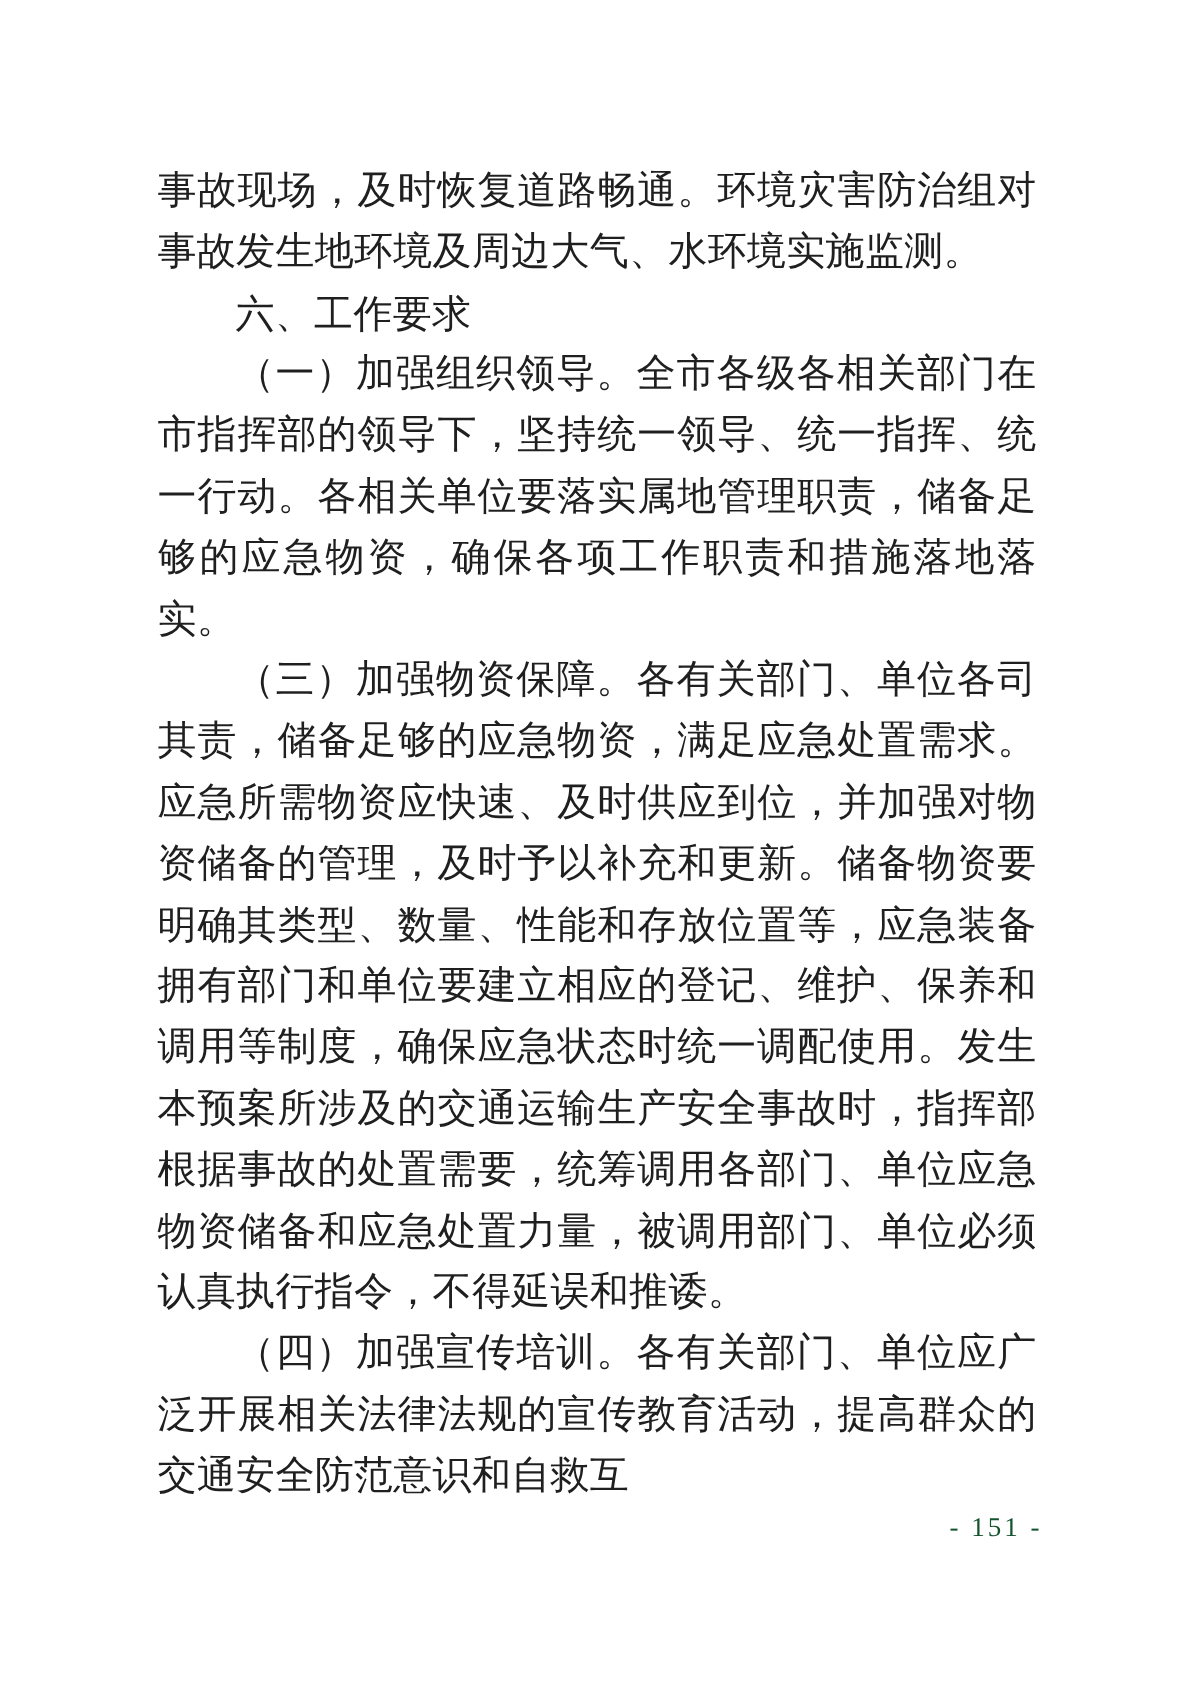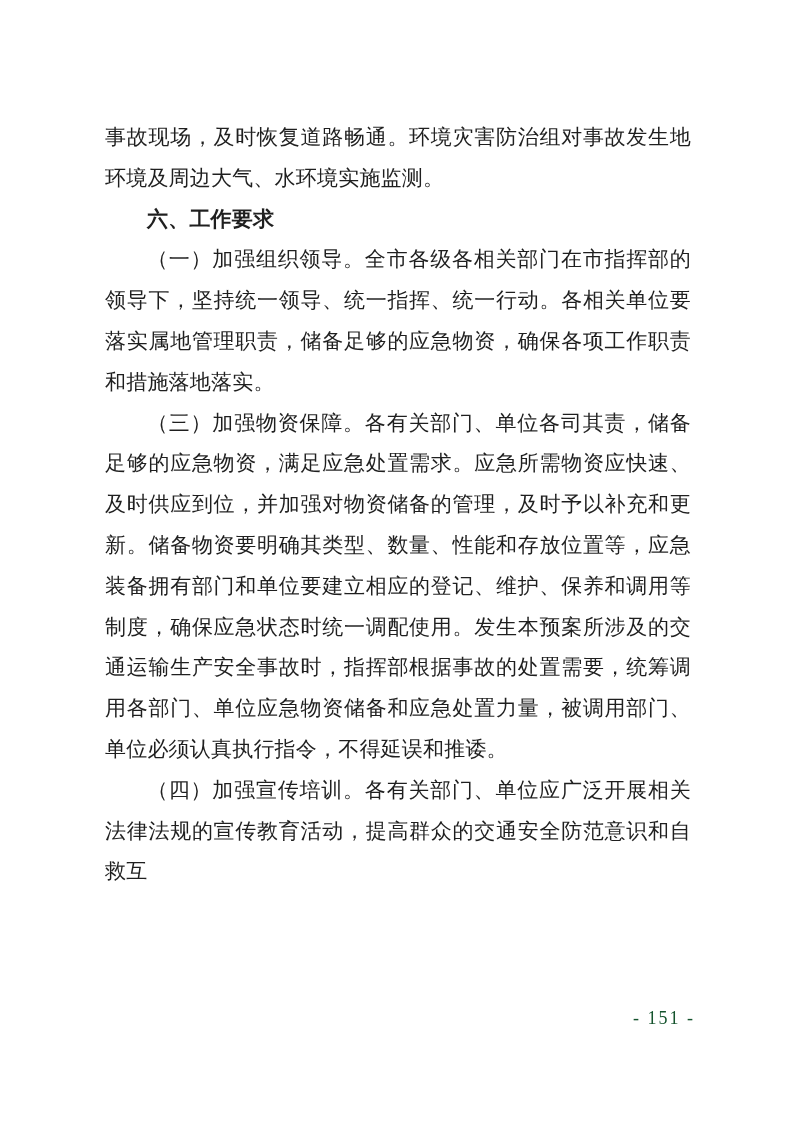--- a/index.html
+++ b/index.html
@@ -11,42 +11,42 @@
     position: relative;
     width: 793px;
     height: 1122px;
     background: #ffffff;
     overflow: hidden;
     color: #1f1f1f;
   }
   .text-block {
     position: absolute;
     left: 105px;
-    top: 117px;
+    top: 107px;
     width: 586px;
     font-family: "Liberation Serif", "DejaVu Serif", serif;
-    font-size: 21px;
+    font-size: 26px;
     line-height: 40.8px;
     text-align: justify;
     letter-spacing: 0.2px;
   }
   .text-block p {
     margin: 0;
     padding: 0;
   }
   p.para {
     text-indent: 2em;
   }
   p.para-continuation {
     text-indent: 0;
   }
   p.section-heading {
     text-indent: 2em;
     font-family: "Liberation Sans", "DejaVu Sans", sans-serif;
-    font-weight: 700;
+    font-weight: 400;
   }
   .lead {
     font-weight: 400;
   }
   .page-number {
     position: absolute;
     top: 1008px;
     right: 98px;
     font-family: "Liberation Serif", "DejaVu Serif", serif;
     font-size: 18px;

